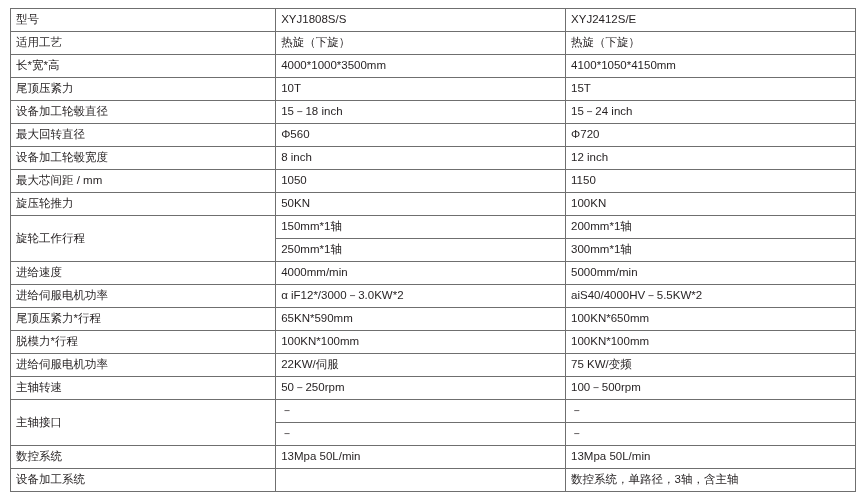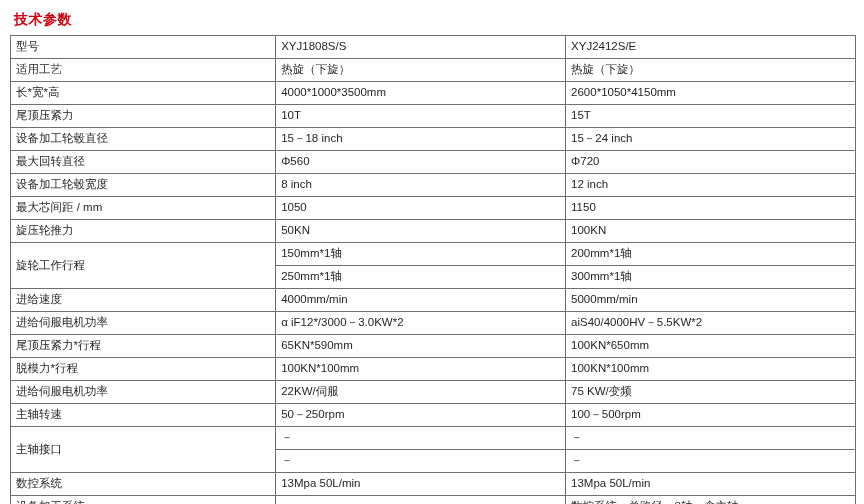--- a/index.html
+++ b/index.html
@@ -60,21 +60,20 @@
     padding-left: 6px;
     margin-left: 46px;
   }
   .dash { letter-spacing: 0; }
 </style>
 </head>
 <body>
 
 <div class="page">
 
-  <div class="section-title">技术参数</div>
 
   <table class="spec">
     <colgroup>
       <col class="c-label">
       <col class="c-sub">
       <col class="c-v1">
       <col class="c-v2">
     </colgroup>
     <tbody>
 
@@ -86,21 +85,21 @@
 
       <tr>
         <td class="label-cell" colspan="2">适用工艺</td>
         <td>热旋（下旋）</td>
         <td>热旋（下旋）</td>
       </tr>
 
       <tr>
         <td class="label-cell" colspan="2">长*宽*高</td>
         <td>4000*1000*3500mm</td>
-        <td>2600*1050*4150mm</td>
+        <td>4100*1050*4150mm</td>
       </tr>
 
       <tr>
         <td class="label-cell" colspan="2">尾顶压紧力</td>
         <td>10T</td>
         <td>15T</td>
       </tr>
 
       <tr>
         <td class="label-cell" colspan="2">设备加工轮毂直径</td>

